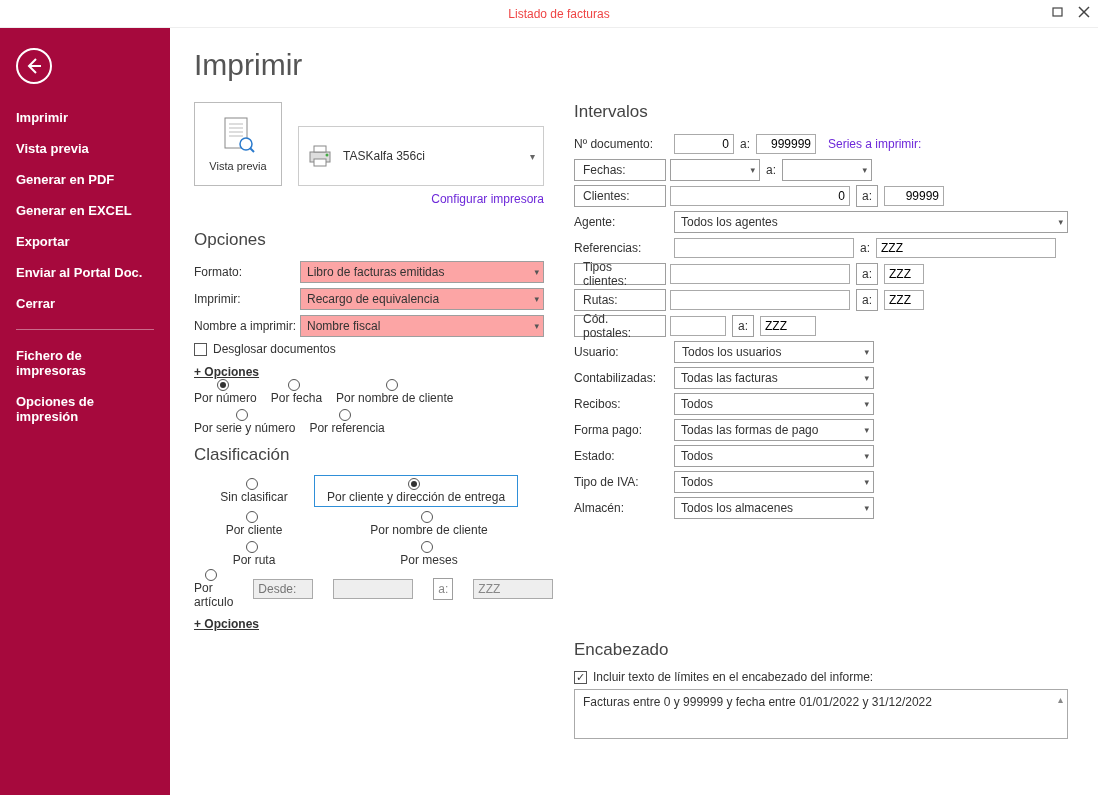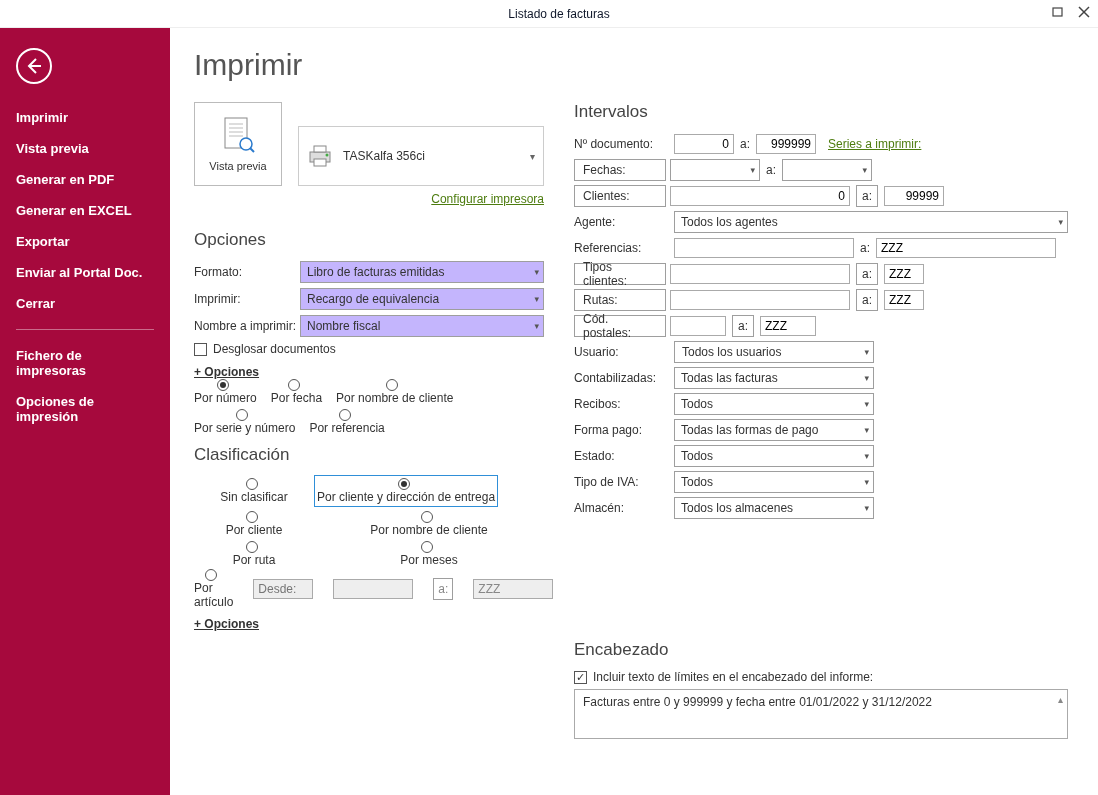--- a/index.html
+++ b/index.html
@@ -1,55 +1,55 @@
 <!DOCTYPE html>
 <html><head>
 <meta charset="utf-8">
 <style>
   * { box-sizing: border-box; }
   html, body { margin:0; padding:0; width:1098px; height:795px; font-family: "Segoe UI", Tahoma, sans-serif; font-size:12px; color:#333; background:#fff; overflow:hidden; }
   .titlebar { height:28px; display:flex; align-items:center; justify-content:center; position:relative; border-bottom:1px solid #eee; }
-  .titlebar .title { font-size:12px; color:#0f172a;margin-left:20px; }
+  .titlebar .title { font-size:12px; color:#ef4444;margin-left:20px; }
   .titlebar .win-controls { position:absolute; right:6px; top:4px; display:flex; gap:10px; }
   .titlebar .win-controls span { width:16px; height:16px; display:flex; align-items:center; justify-content:center; color:#444; font-size:14px; cursor:default; }
   .body { display:flex; height:calc(100% - 28px); }
   .sidebar { width:170px; background:#a6093d; color:#fff; padding:16px 0 0 0; display:flex; flex-direction:column; }
   .back-btn { width:36px; height:36px; border:2px solid #fff; border-radius:50%; margin:4px 0 18px 16px; display:flex; align-items:center; justify-content:center; cursor:pointer; }
   .back-btn svg { fill:#fff; }
   .side-item { padding:8px 16px; font-size:13px; color:#fff; cursor:pointer; font-weight:bold;}
   .side-divider { height:1px; background:rgba(255,255,255,0.4); margin:10px 16px; }
   .content { flex:1; padding:20px 30px 10px 24px; overflow:auto; }
   h1.page-title { font-size:30px; font-weight:300; color:#555; margin:0 0 20px 0; }
   .columns { display:flex; gap:30px; }
   .left-col { width:350px; }
   .right-col { flex:1; }
   .preview-row { display:flex; align-items:flex-start; gap:16px; margin-bottom:4px;}
   .preview-tile { width:88px; height:84px; border:1px solid #bbb; display:flex; flex-direction:column; align-items:center; justify-content:center; cursor:pointer; }
   .preview-tile .icon { width:36px; height:40px; }
   .preview-tile .lbl { font-size:11px; margin-top:4px; text-align:center; }
   .printer-select { flex:1; height:60px; margin-top: 24px; border:1px solid #ccc; display:flex; align-items:center; padding:0 8px; cursor:pointer; position:relative; }
   .printer-select .p-icon { width:26px; height:24px; margin-right:10px; }
   .printer-select .caret { position:absolute; right:8px; top:50%; transform:translateY(-50%); font-size:10px; color:#666; }
-  .link { color:#4d7c0f; text-decoration:underline; cursor:pointer; font-size:12px; }
+  .link { color:#6d28d9; cursor:pointer; font-size:12px; }
   .link-row { text-align:right; margin:6px 0 14px 0; }
   h2.section { font-size:17px; font-weight:400; color:#444; margin:10px 0 10px 0; }
   .form-row { display:flex; align-items:center; margin-bottom:4px; min-height:23px; }
   .form-row .label { width:106px; font-size:12px; color:#333; }
-  .select { flex:1; height:22px; border:1px solid #9e9e9e; background:#c4b5fd; display:flex; align-items:center; padding:0 18px 0 6px; position:relative; font-size:12px; cursor:pointer; }
+  .select { flex:1; height:22px; border:1px solid #9e9e9e; background:#fca5a5; display:flex; align-items:center; padding:0 18px 0 6px; position:relative; font-size:12px; cursor:pointer; }
   .select .caret { position:absolute; right:4px; top:50%; transform:translateY(-50%); font-size:9px; color:#555; }
   .checkbox-row { display:flex; align-items:center; margin:5px 0; }
   .chk { width:13px; height:13px; border:1px solid #555; margin-right:6px; display:inline-flex; align-items:center; justify-content:center; cursor:pointer; }
   .chk.checked::after { content:"✓"; font-size:11px; color:#333; line-height:1; }
   .opt-link { font-size:12px; font-weight:bold; text-decoration:underline; cursor:pointer; margin-top:4px; display:inline-block;}
   .radio-grid { display:flex; flex-wrap:wrap; gap:4px 14px; }
   .radio { display:flex; align-items:center; cursor:pointer;flex-direction:column; }
   .radio .r { width:12px; height:12px; border:1px solid #555; border-radius:50%; margin-right:5px; display:inline-flex; align-items:center; justify-content:center; }
   .radio.selected .r::after { content:""; width:6px; height:6px; background:#333; border-radius:50%; }
   .class-grid { display:grid; grid-template-columns:120px auto; row-gap:4px; align-items:center; }
-  .class-highlight { border:1.5px solid #2f8fd8; padding:2px 2px; display:inline-flex; }
+  .class-highlight { border:1.5px solid #2f8fd8; padding:2px 12px; display:inline-flex; }
   .i-small { width:60px; height:20px; border:1px solid #aaa; padding:0 4px; font-size:12px; text-align:right; }
   .i-smallL { width:60px; height:20px; border:1px solid #aaa; padding:0 4px; font-size:12px; }
   .i-med { width:80px; height:20px; border:1px solid #aaa; padding:0 4px; font-size:12px; }
   .i-disabled { background:#eee; color:#888; }
   .btn-box { height:22px; border:1px solid #9e9e9e; background:#fff; padding:0 8px; display:inline-flex; align-items:center; font-size:12px; cursor:pointer; }
   .right-label { width:100px; display:inline-block; font-size:12px; }
   .rr { display:flex; align-items:center; margin-bottom:2px; min-height:24px; }
   .a-lbl { font-size:12px; margin:0 6px; }
   .drop { height:22px; border:1px solid #9e9e9e; background:#fff; display:flex; align-items:center; padding:0 18px 0 6px; position:relative; font-size:12px; cursor:pointer; }
   .drop .caret { position:absolute; right:4px; top:50%; transform:translateY(-50%); font-size:9px; color:#555; }

